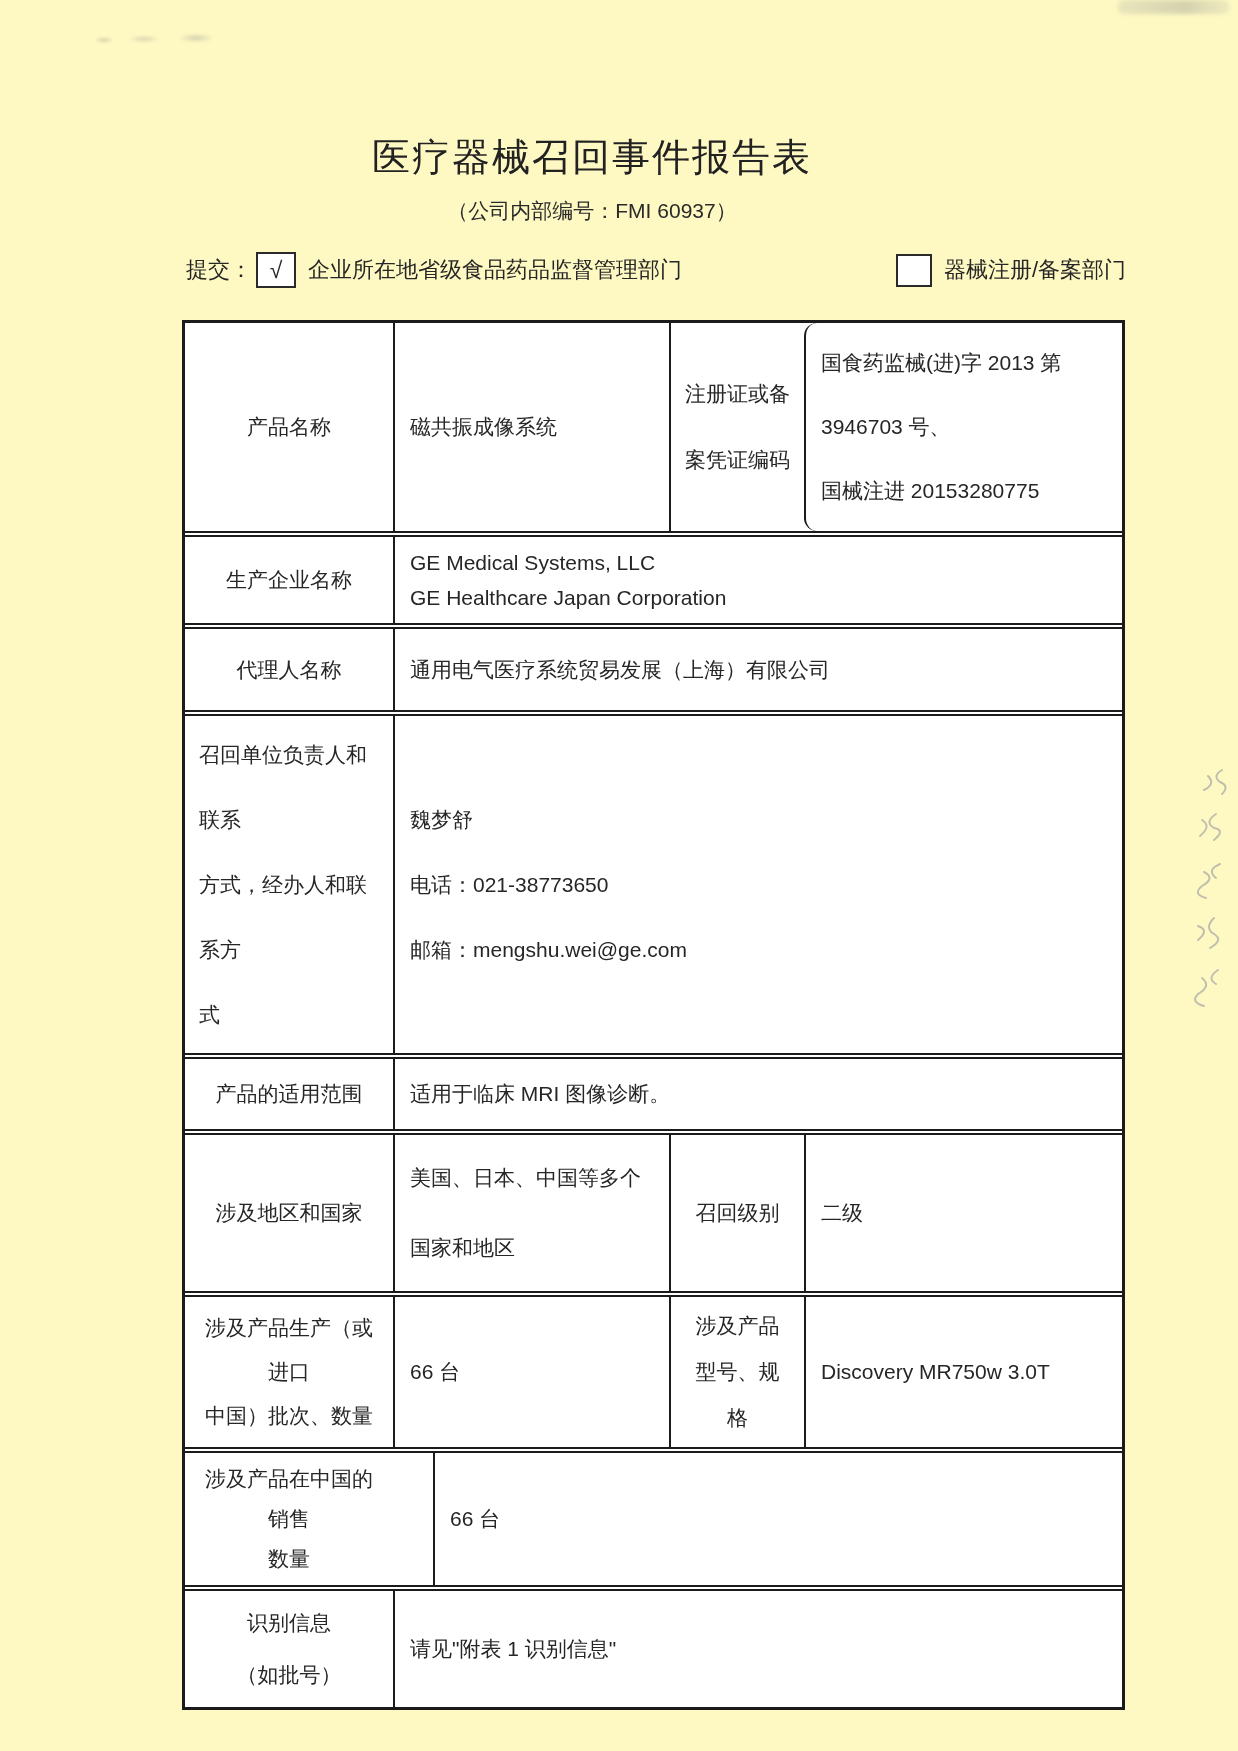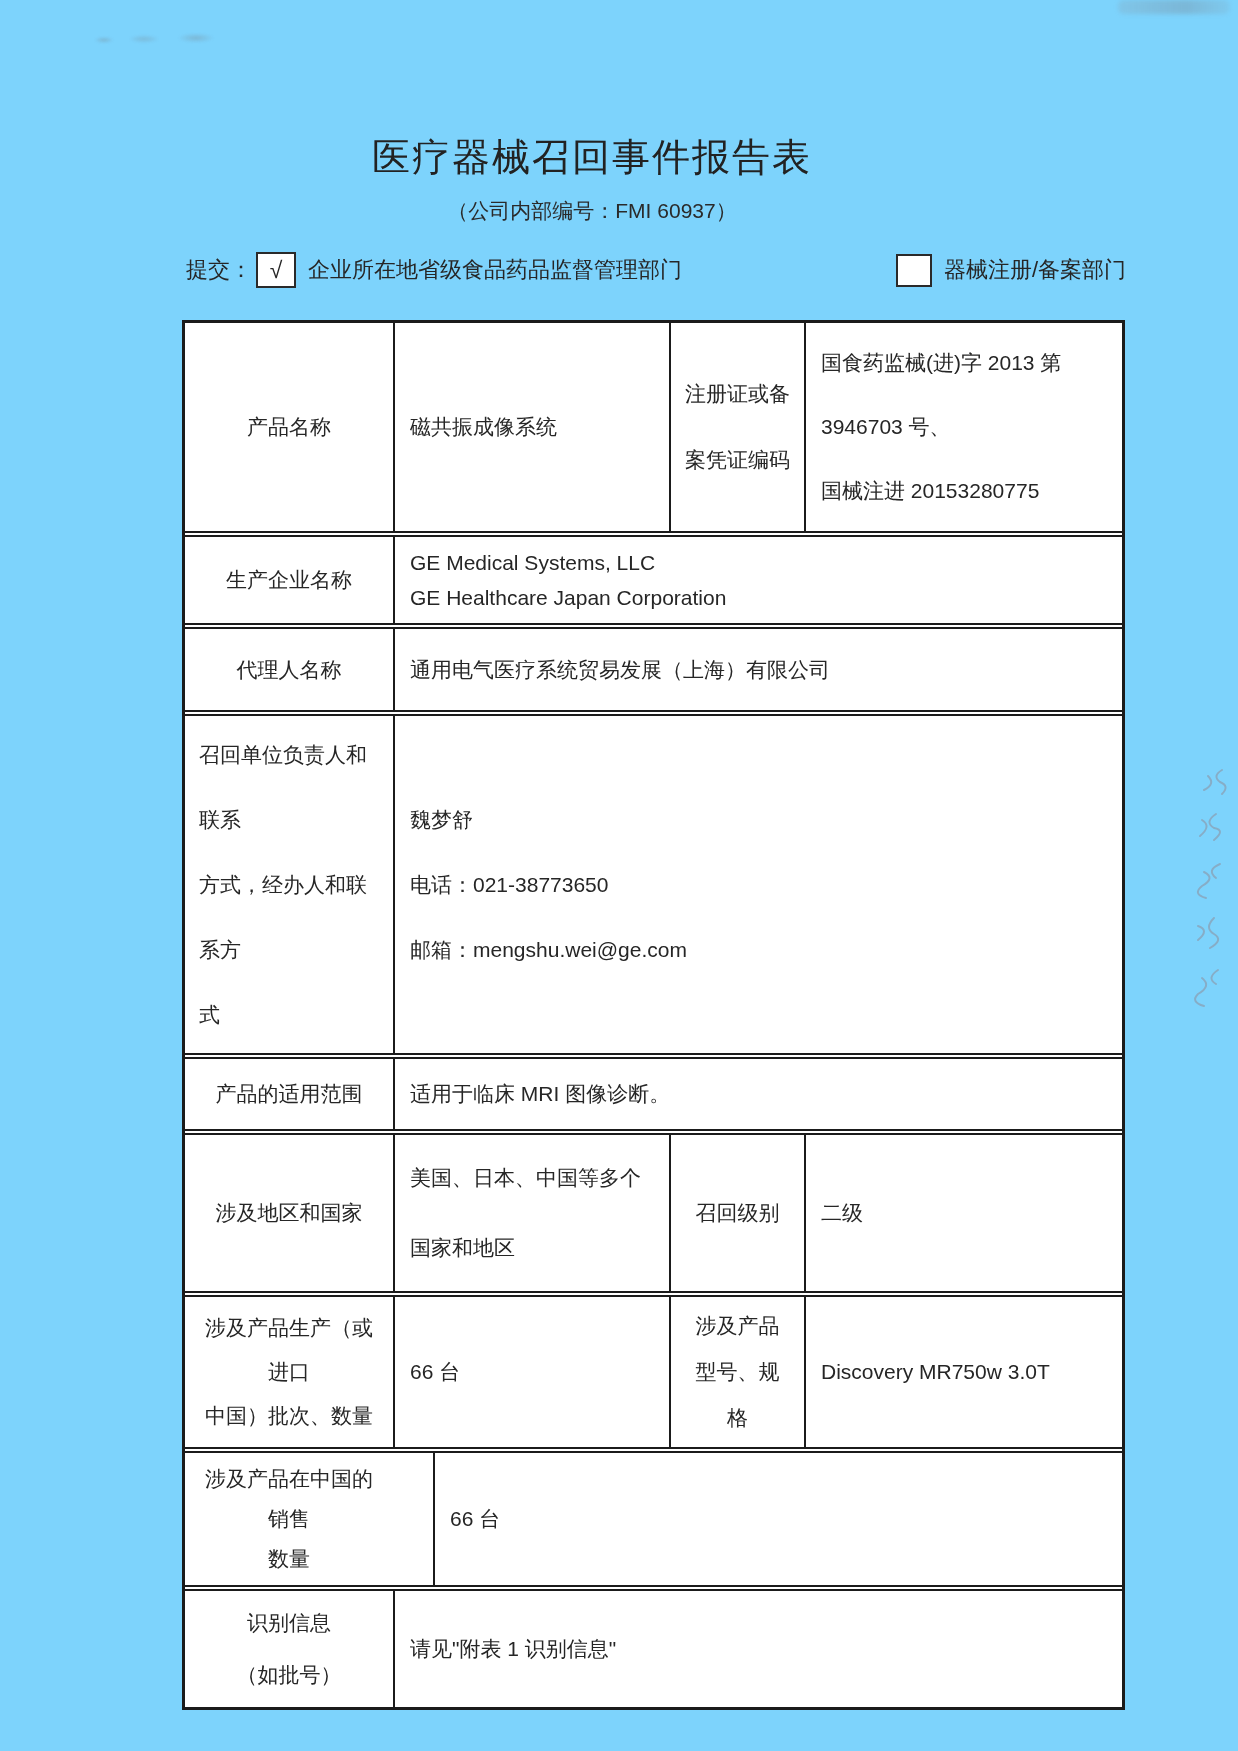--- a/index.html
+++ b/index.html
@@ -1,20 +1,20 @@
 <!DOCTYPE html>
 <html><head>
 <meta charset="utf-8">
 <style>
   html,body { margin:0; padding:0; background:#e8e8e8; }
   .page {
     position:relative;
     width:1238px; height:1751px;
     margin:0 auto;
-    background:#7dd3fc;
+    background:#fef9c3;
     font-family:"Liberation Sans","DejaVu Sans",sans-serif;
     color:#262626;
     overflow:hidden;
   }
 
   
   .header { position:absolute; left:0; top:132px; width:1184px; text-align:center; }
   .title { font-size:38px; letter-spacing:2px; color:#222; }
   .subtitle { margin-top:14px; font-size:21px; color:#2a2a2a; }
 
@@ -56,21 +56,21 @@
   .r3 { min-height:87px; }
   .r4 { min-height:200px; }
   .r5 { min-height:76px; }
   .r6 { min-height:136px; }
   .r7 { min-height:141px; }
   .r8 { min-height:87px;gap:40px; }
   .r9 { min-height:102px; }
 
   .lh66 { line-height:66px; }
   .lh65 { line-height:65px; }
-  .lh64 { line-height:64px; }
+  .lh64 { line-height:64px;border-radius:13px; }
   .lh70 { line-height:70px; }
   .lh52 { line-height:52px; }
   .lh46 { line-height:46px; }
   .lh44 { line-height:44px; }
   .lh40 { line-height:40px; }
   .lh35 { line-height:35px; }
 
   
   .smudge-tl {
     position:absolute; left:92px; top:32px; width:130px; height:14px;

